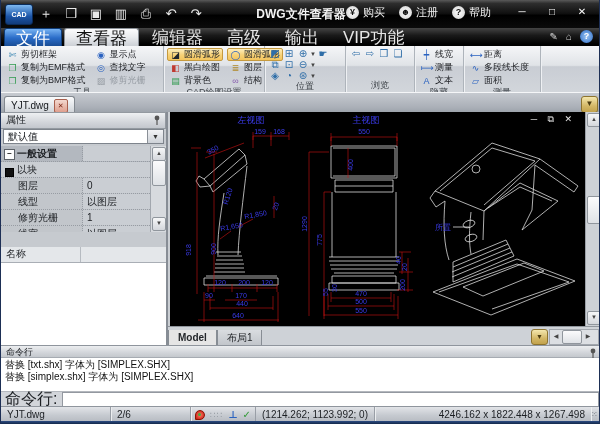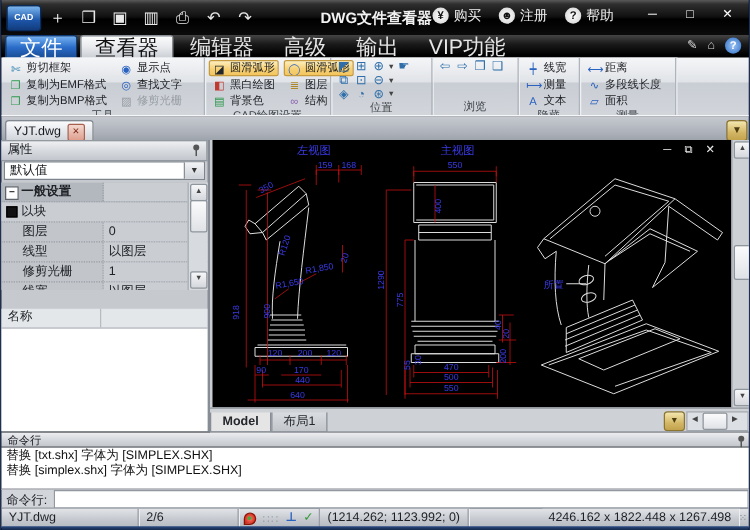--- a/index.html
+++ b/index.html
@@ -74,21 +74,21 @@
     border:1px solid #9399a0;border-left:none;font-size:10px;color:#1a1d21;line-height:14px;padding-left:5px;}
   .pin{position:absolute;right:4px;top:2px;}
   #combo{position:absolute;left:2px;top:17px;width:161px;height:15px;background:#fff;border:1px solid #7e848c;
     font-size:10px;line-height:14px;padding-left:4px;color:#15181c;box-sizing:border-box;}
   #combo-btn{position:absolute;right:0;top:0;width:15px;height:13px;
     background:linear-gradient(#f2f3f5,#ced2d8);border-left:1px solid #8a9097;
     font-size:7px;text-align:center;line-height:13px;color:#333;}
   #propgrid{position:absolute;left:0;top:34px;width:165px;height:86px;background:#c2c6cb;overflow:hidden;}
   .prow{display:flex;height:15px;border-bottom:1px dotted #979ca3;font-size:10px;line-height:15px;color:#202327;}
   .prow .plabel{width:82px;padding-left:17px;box-sizing:border-box;border-right:1px dotted #979ca3;}
-  .prow .pvalue{flex:1;padding-left:4px;background:#caced3;display:flex;align-items:center;gap:3px;}
+  .prow .pvalue{flex:1;padding-left:4px;background:#caced3;display:flex;align-items:flex-end;gap:3px;}
   .prow.group{background:#b3b8bf;font-weight:bold;}
   .prow.group .plabel{padding-left:16px;position:relative;border-right:1px dotted #979ca3;}
   .expander{position:absolute;left:3px;top:3px;width:9px;height:9px;background:#fdfdfd;border:1px solid #5d6268;
     font-size:8px;line-height:7px;text-align:center;color:#222;}
   .swatch{width:7px;height:7px;background:#111;border:1px solid #000;display:inline-block;}
   #prop-scroll{position:absolute;right:0;top:34px;width:15px;height:86px;background:#d7dade;border-left:1px solid #a2a7ae;}
   .sc-arrow{position:absolute;left:1px;width:12px;height:12px;background:linear-gradient(#f6f7f8,#d4d7dc);
     border:1px solid #90969d;border-radius:2px;font-size:6px;text-align:center;line-height:11px;color:#444;}
   .sc-thumb{position:absolute;left:1px;width:12px;background:linear-gradient(#fbfbfc,#dfe2e6);
     border:1px solid #90969d;border-radius:2px;}
@@ -113,21 +113,21 @@
   #hscroll{position:absolute;right:2px;top:2px;width:48px;height:14px;background:#dcdfe3;border:1px solid #a2a7ae;display:flex;}
   .hs-btn{width:12px;font-size:6px;text-align:center;line-height:13px;color:#444;}
   .hs-thumb{width:18px;background:linear-gradient(#fbfbfc,#dfe2e6);border:1px solid #90969d;border-radius:2px;}
 
   
   #cmdheader{left:0;top:345px;width:600px;height:13px;background:linear-gradient(#eceef0,#d2d5da 60%,#c4c8cd);
     border-top:1px solid #8f959d;border-bottom:1px solid #a6abb2;font-size:9px;color:#1c1f23;line-height:12px;padding-left:5px;box-sizing:border-box;}
   #cmdbody{left:0;top:358px;width:600px;height:33px;background:#fff;font-size:10px;color:#111;}
   .cmdline{padding:1px 0 0 4px;line-height:11px;}
   #promptrow{left:0;top:391px;width:600px;height:15px;background:#d2d5da;display:flex;align-items:center;border-top:1px solid #b4b8be;}
-  #promptlabel{font-size:10px;color:#1c1f23;padding:0 5px 0 4px;}
+  #promptlabel{font-size:16px;color:#1c1f23;padding:0 5px 0 4px;}
   #promptinput{flex:1;height:13px;margin-right:2px;background:#fff;border:1px solid #9398a0;font-size:10px;font-family:inherit;padding:0 2px;}
 
   
   #statusbar{left:0;top:406px;width:600px;height:15px;background:linear-gradient(#e2e4e8,#c6cad0 55%,#b6bac1);
     border-top:1px solid #8f959d;display:flex;align-items:center;font-size:10px;color:#1c1f23;}
   .st-cell{height:15px;line-height:15px;border-right:1px solid #999ea6;box-shadow:1px 0 0 #eceef0;padding:0 6px;box-sizing:border-box;}
   #st-icons{display:flex;align-items:center;gap:5px;padding:0 4px;}
   .sti{font-size:10px;line-height:12px;}
   #st-marker{width:8px;height:8px;border-radius:50% 50% 50% 0;background:radial-gradient(#ff7a6a,#c21807);border:1px solid #8e1205;position:relative;}
   #st-marker::after{content:"";position:absolute;left:2px;top:2px;width:3px;height:3px;border-radius:50%;background:#3fae3f;}

